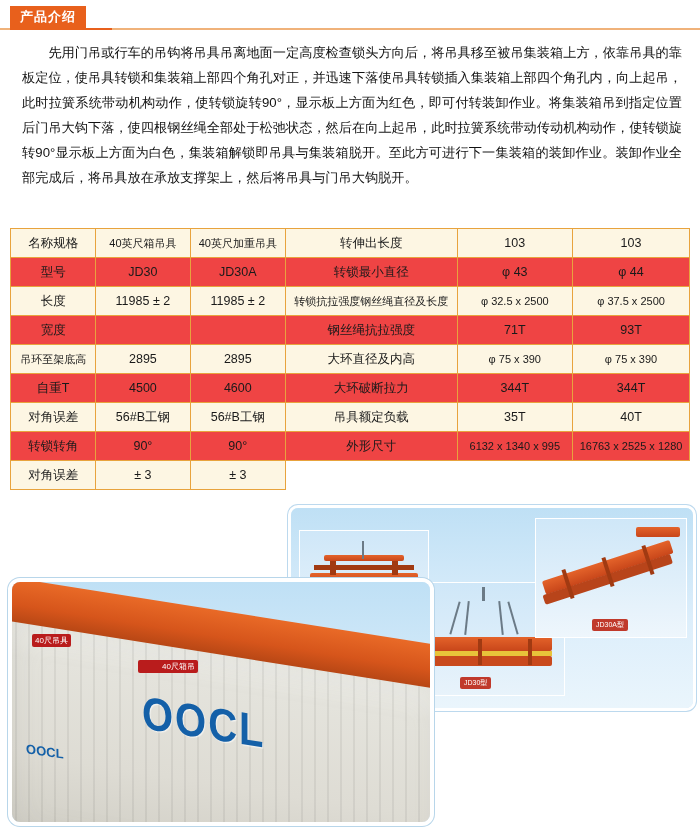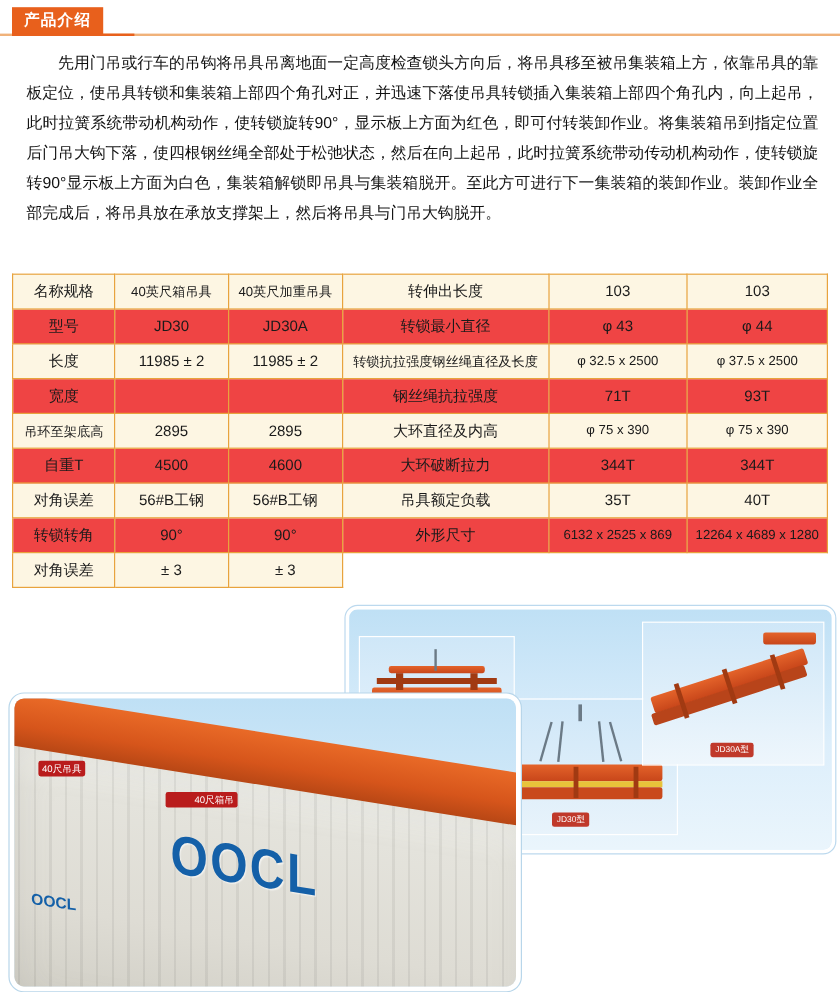--- a/index.html
+++ b/index.html
@@ -283,22 +283,22 @@
         <td class="c-v2">56#B工钢</td>
         <td class="c-label2">吊具额定负载</td>
         <td class="c-v3">35T</td>
         <td class="c-v4">40T</td>
       </tr>
       <tr class="even">
         <td class="c-label">转锁转角</td>
         <td class="c-v1">90°</td>
         <td class="c-v2">90°</td>
         <td class="c-label2">外形尺寸</td>
-        <td class="c-v3 small-val">6132 x 2525 x 869</td>
-        <td class="c-v4 small-val">12264 x 4689 x 1280</td>
+        <td class="c-v3 small-val">6132 x 1340 x 995</td>
+        <td class="c-v4 small-val">16763 x 2525 x 1280</td>
       </tr>
       <tr class="odd">
         <td class="c-label">对角误差</td>
         <td class="c-v1">± 3</td>
         <td class="c-v2">± 3</td>
         <td colspan="3" style="border: none; background: rgb(255, 255, 255);"></td>
       </tr>
     </tbody>
 </table>
 

